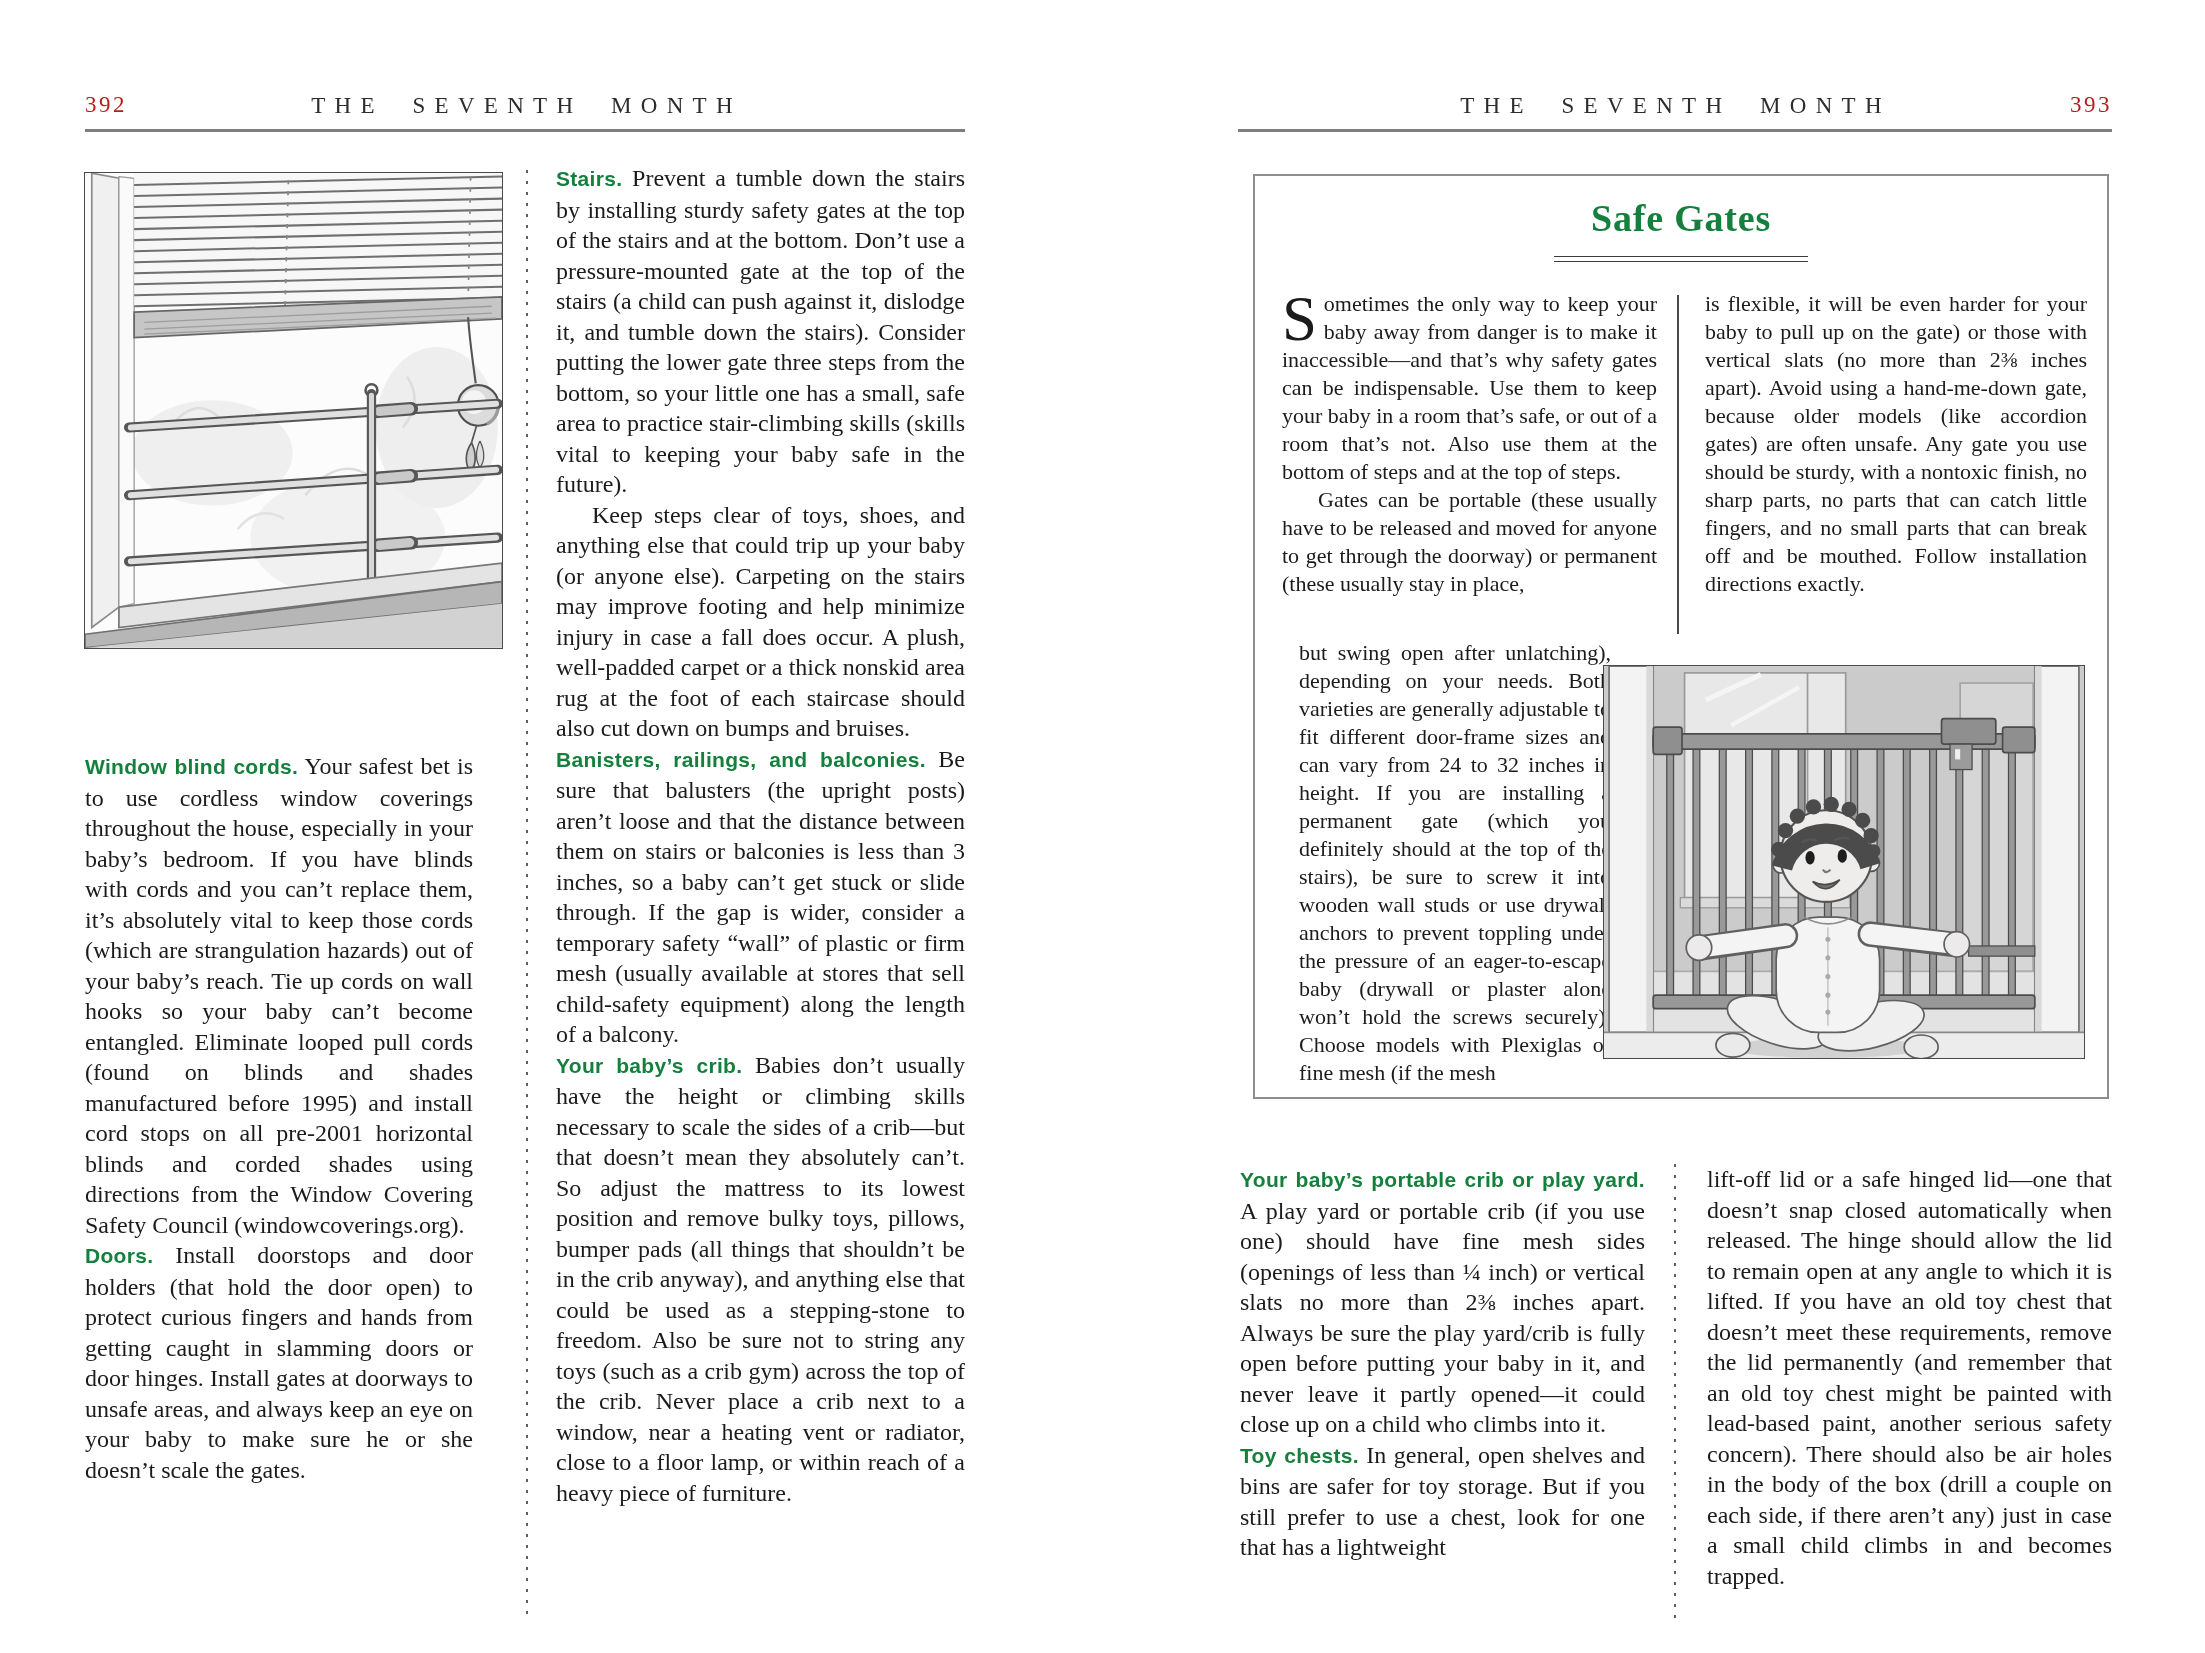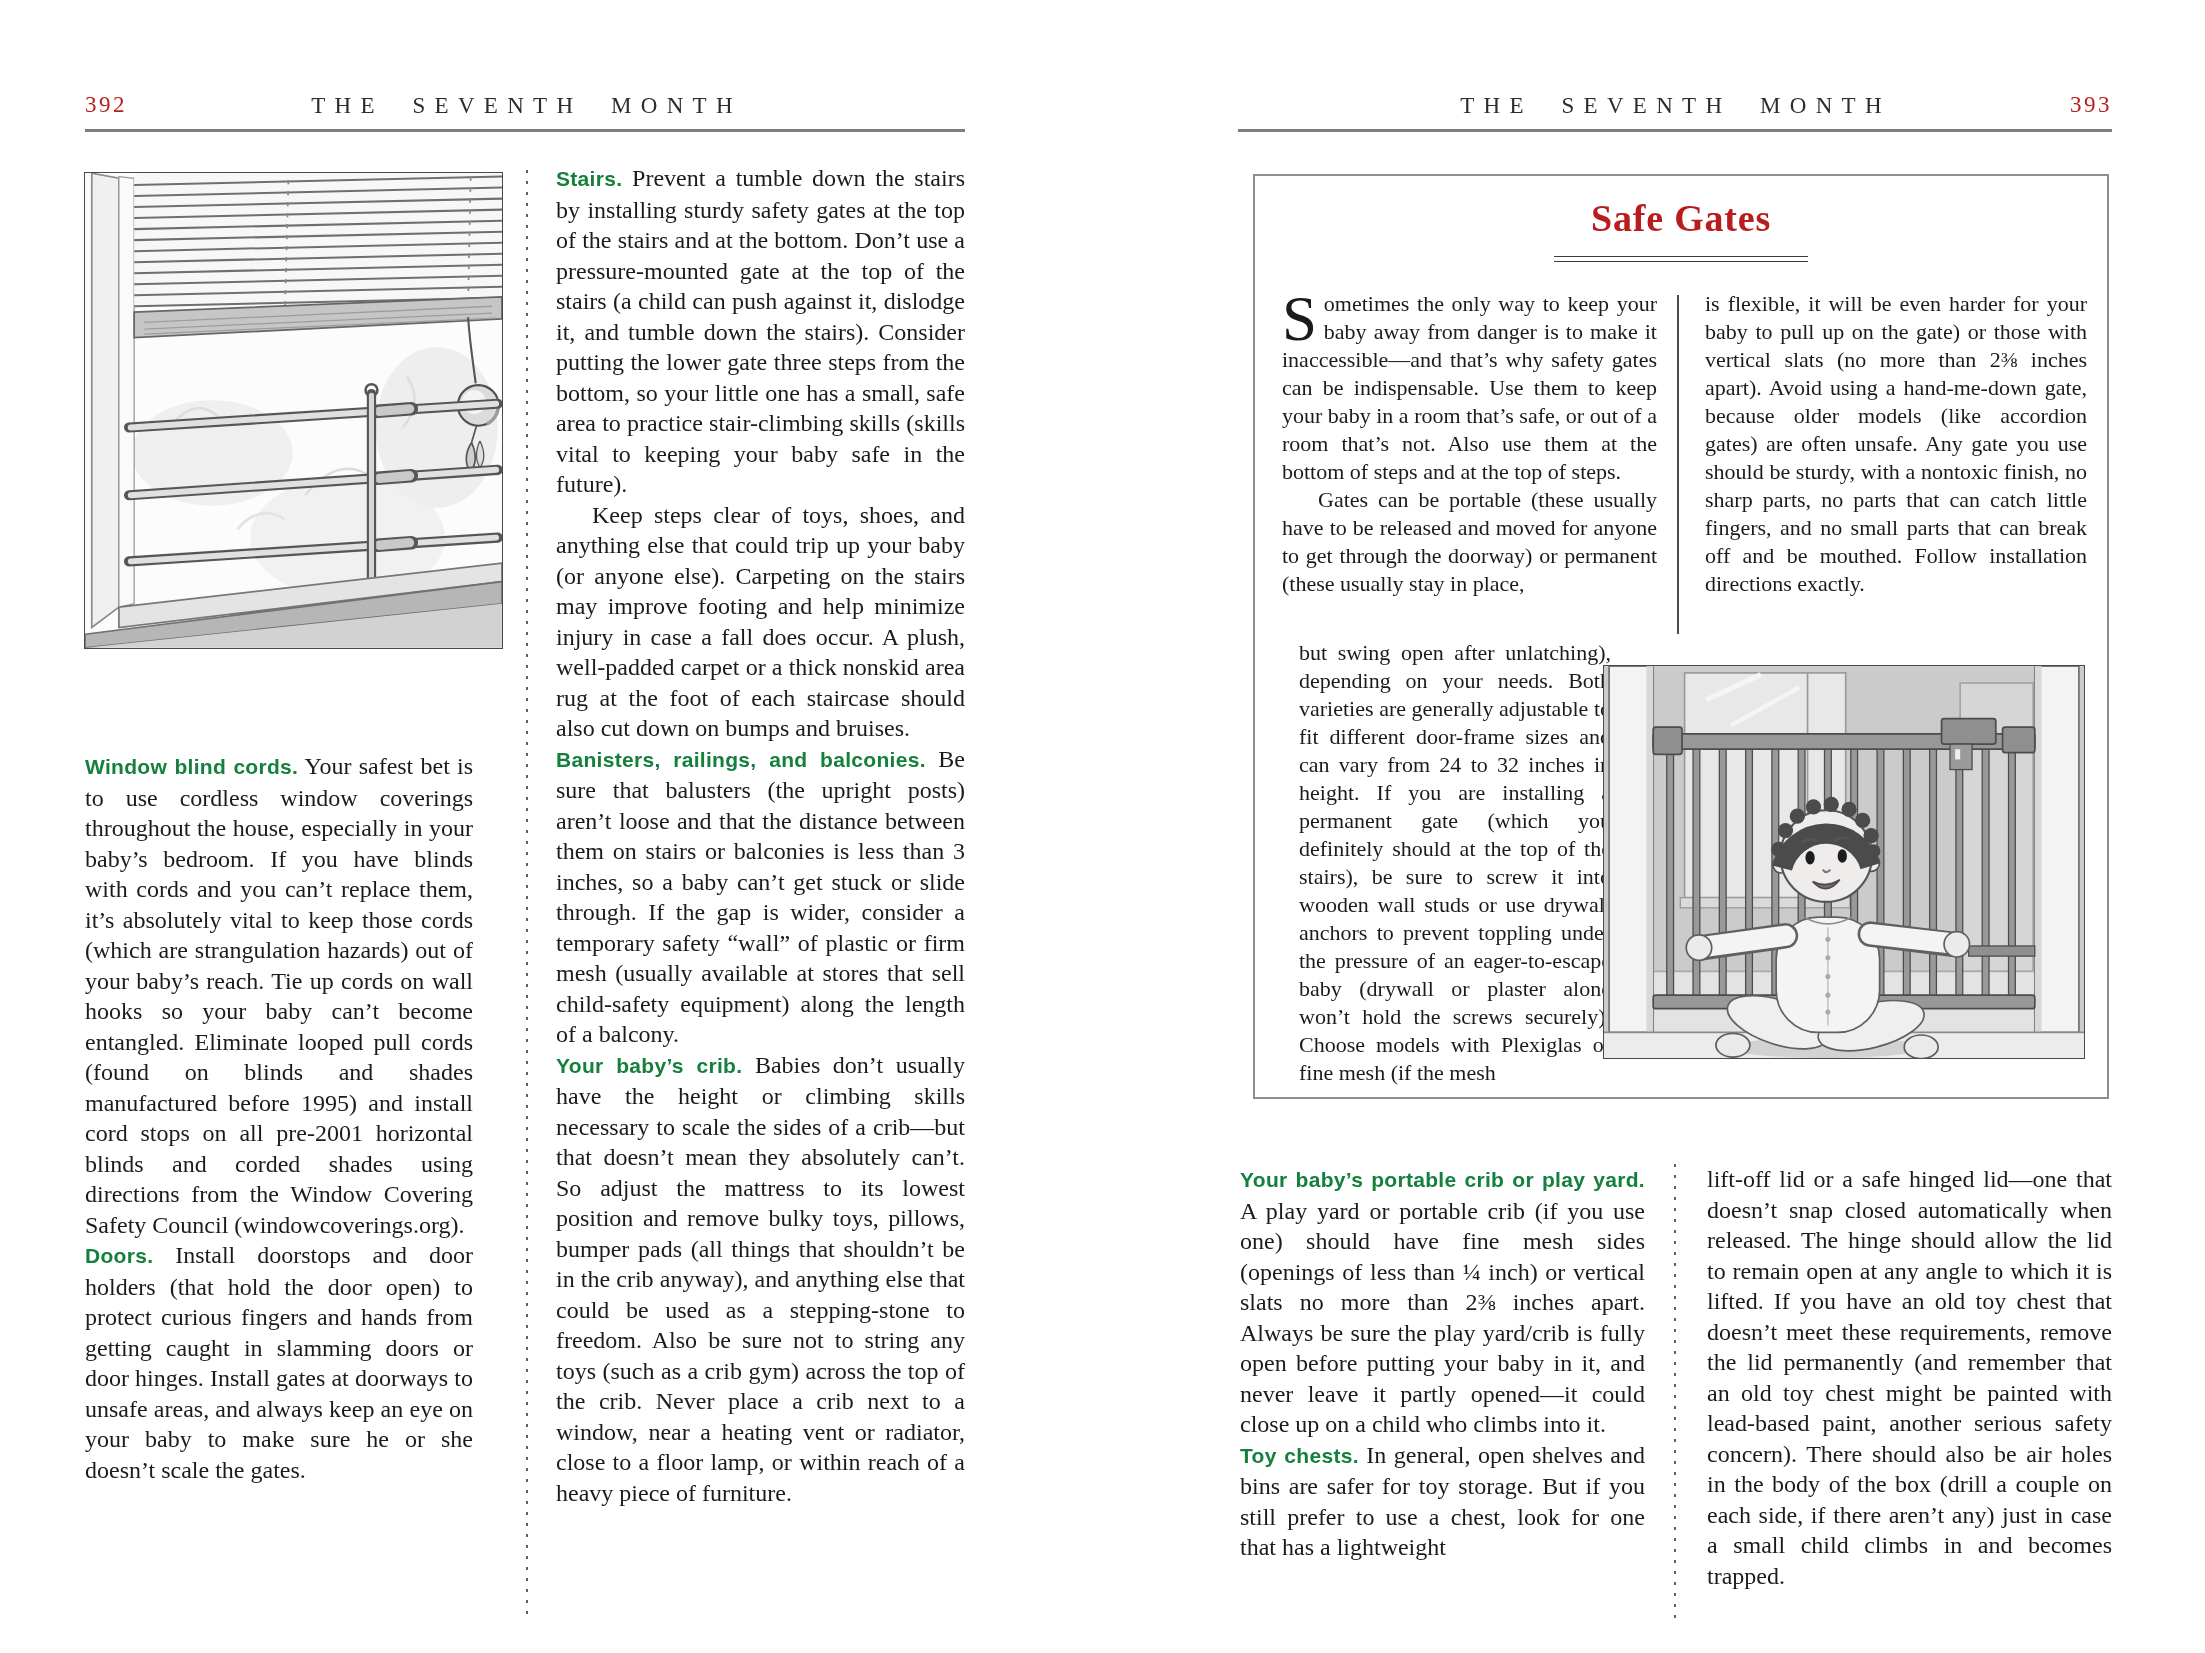--- a/index.html
+++ b/index.html
@@ -22,21 +22,21 @@
   
   .caption{font-family:"Liberation Sans",sans-serif;font-weight:700;font-size:19.5px;line-height:25.4px;
            color:#3c3c3c;text-align:left;}
 
   
   .vdots{width:4.2px;background-image:radial-gradient(circle,#5f5f5f 1.4px,transparent 1.5px);
          background-size:4.2px 11px;background-repeat:repeat-y;background-position:center top;}
 
   
   .gates-box{border:2.5px solid #8e8e8e;background:#ffffff;}
-  .box-title{font-size:38px;font-weight:700;color:#b91c1c;letter-spacing:0.8px;text-align:center;width:100%;}
+  .box-title{font-size:38px;font-weight:700;color:#15803d;letter-spacing:0.8px;text-align:center;width:100%;}
   .box-title-rule{border-top:1.7px solid #3c3c3c;border-bottom:1.7px solid #3c3c3c;height:4.2px;}
   .box-text{font-size:22px;line-height:28px;text-align:justify;color:#1b1b1b;}
   .box-text p{margin:0;}
   .dropcap{float:left;font-size:63px;line-height:49px;padding:5.1px 6.8px 0 0;color:#1b1b1b;}
   .box-divider{width:1.7px;background:#4a4a4a;}
 
   .illus-frame{border:1.7px solid #4a4a4a;background:#fdfdfd;}
   svg{display:block;}
 </style>
 </head>

